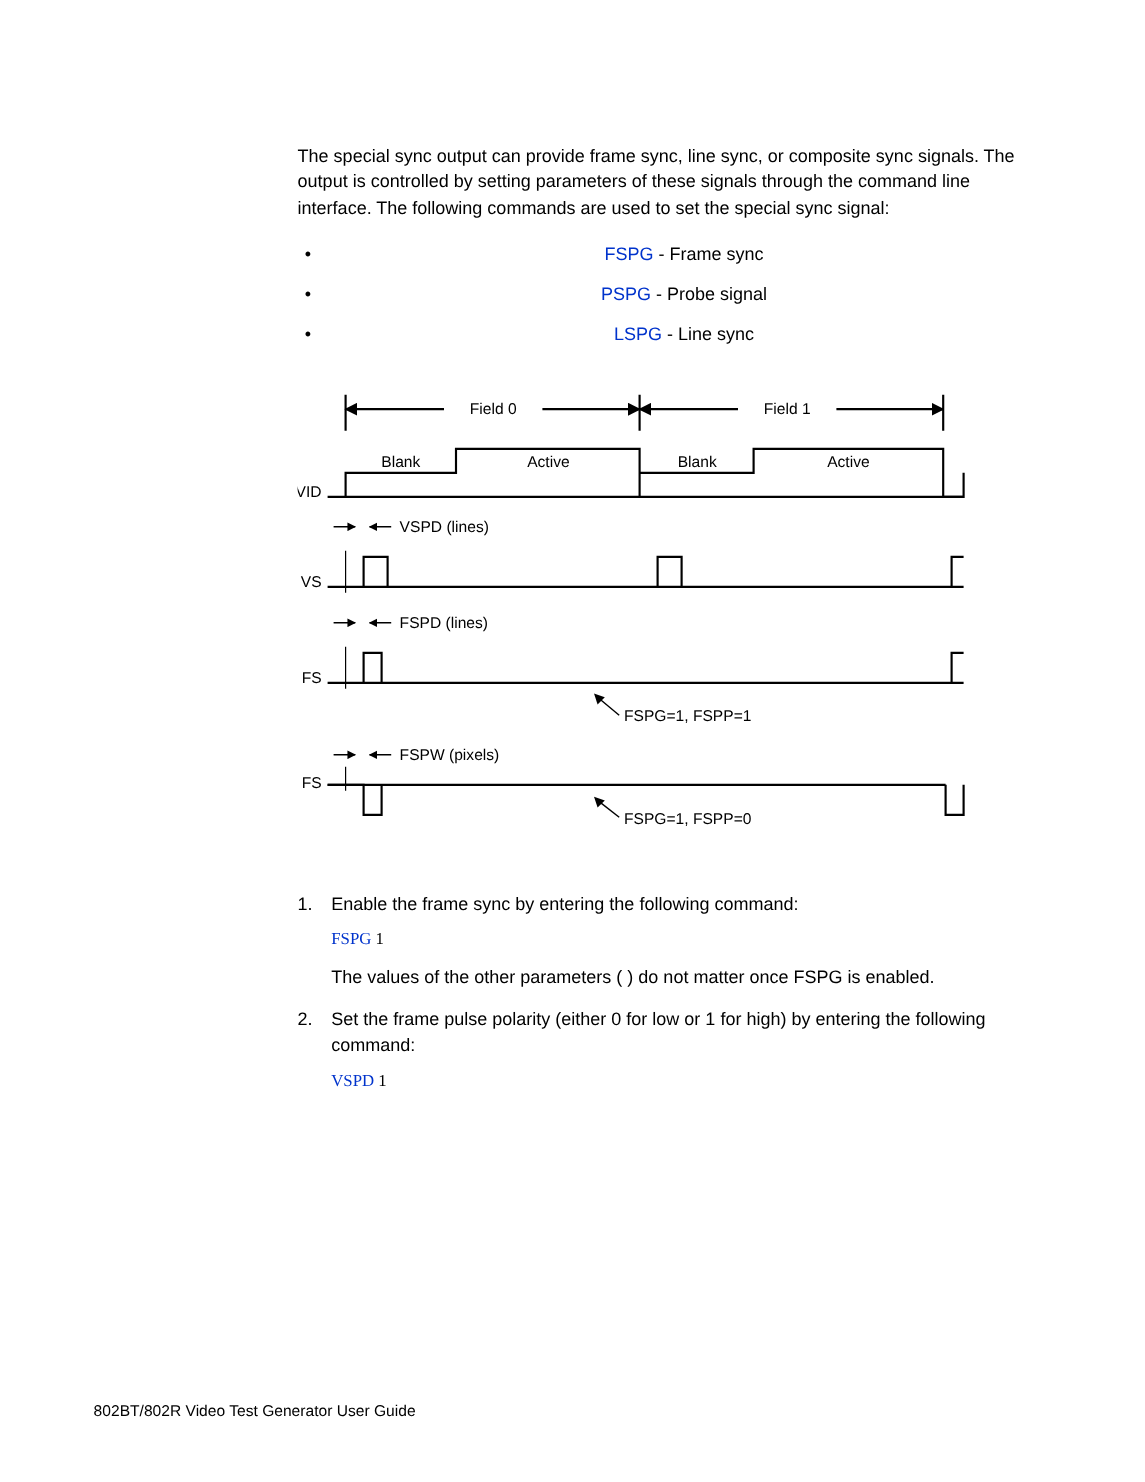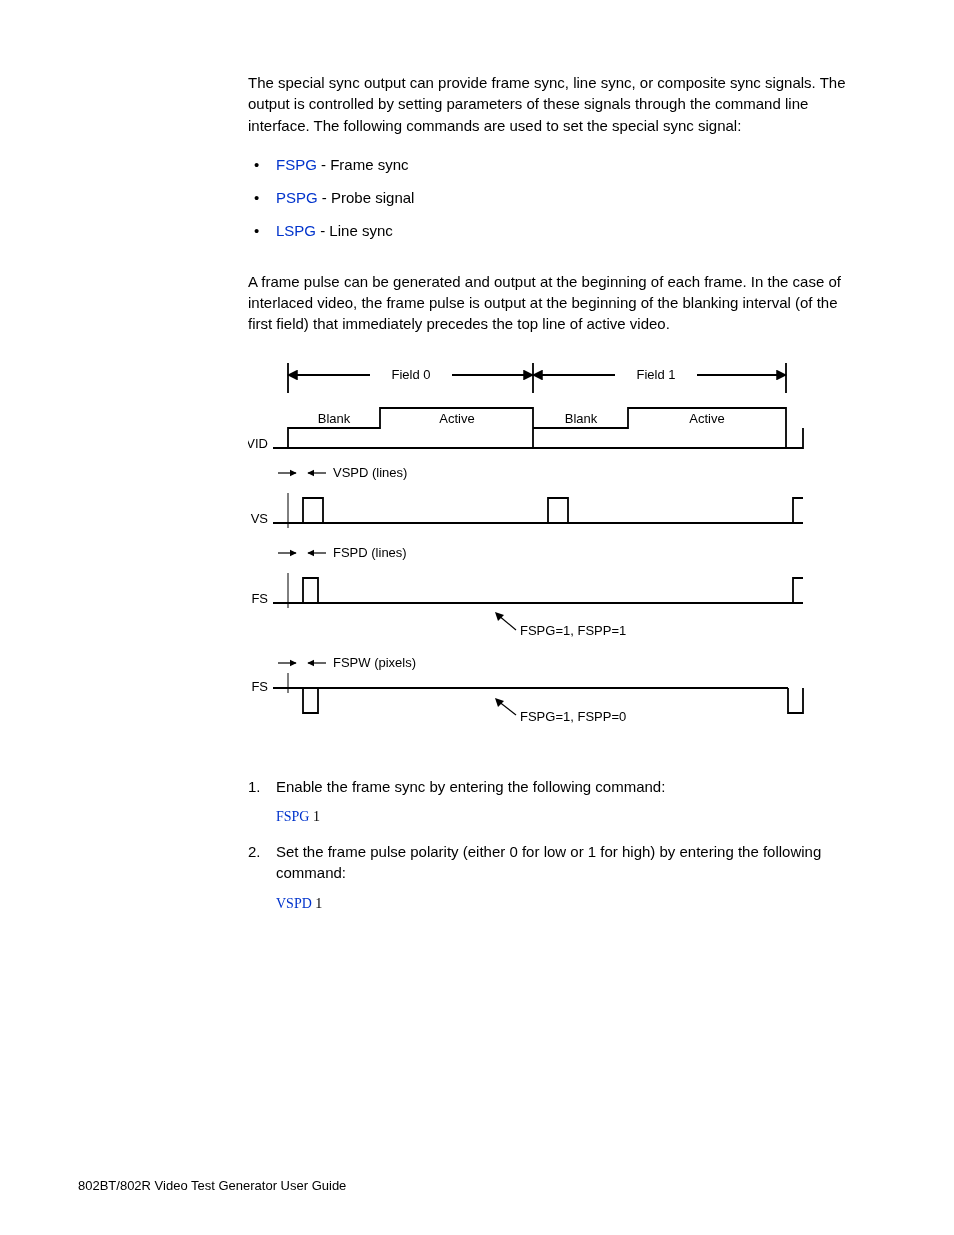--- a/index.html
+++ b/index.html
@@ -8,30 +8,31 @@
     font-family: Arial, Helvetica, sans-serif;
     font-size: 15px;
     color: #000;
     background: #fff;
     width: 954px;
     height: 1235px;
     position: relative;
     box-sizing: border-box;
   }
   .page {
-    padding: 72px 90px 30px 248px;
+    padding: 120px 90px 30px 248px;
   }
   p {
     margin: 0 0 18px 0;
     line-height: 1.42;
   }
   .bullets {
     list-style: none;
     padding: 0;
     margin: 0 0 30px 0;
+    text-align: center;
   }
   .bullets li {
     padding-left: 28px;
     position: relative;
     margin-bottom: 12px;
     line-height: 1.4;
   }
   .bullets li::before {
     content: "•";
     position: absolute;
@@ -65,40 +66,39 @@
     font-family: Liberation Serif, serif;
     margin: 10px 0 10px 0;
     font-size: 14px;
   }
   .code .link {
     color: #0033cc;
   }
   .footer {
     position: absolute;
     left: 78px;
-    bottom: 42px;
+    bottom: 52px;
     font-size: 13px;
   }
   .diagram {
     margin: 6px 0 40px 0;
   }
 </style>
 </head>
 <body>
 
 <div class="page">
   <p>The special sync output can provide frame sync, line sync, or composite sync signals. The output is controlled by setting parameters of these signals through the command line interface. The following commands are used to set the special sync signal:</p>
 
   <ul class="bullets">
     <li><span class="link">FSPG</span><span> - Frame sync</span></li>
     <li><span class="link">PSPG</span><span> - Probe signal</span></li>
     <li><span class="link">LSPG</span><span> - Line sync</span></li>
   </ul>
 
-  <p>A frame pulse can be generated and output at the beginning of each frame. In the case of interlaced video, the frame pulse is output at the beginning of the blanking interval (of the first field) that immediately precedes the top line of active video.</p>
 
   <div class="diagram">
     <svg width="560" height="380" viewBox="0 0 560 380">
       <defs>
         <marker id="arrR" viewBox="0 0 10 10" refX="9" refY="5" markerWidth="6" markerHeight="6" orient="auto-start-reverse">
           <path d="M 0 0 L 10 5 L 0 10 z" fill="#000"></path>
         </marker>
         <marker id="arrL" viewBox="0 0 10 10" refX="1" refY="5" markerWidth="6" markerHeight="6" orient="auto">
           <path d="M 10 0 L 0 5 L 10 10 z" fill="#000"></path>
         </marker>
@@ -163,20 +163,21 @@
         <text x="272" y="282">FSPG=1, FSPP=1</text>
         <text x="272" y="368">FSPG=1, FSPP=0</text>
       </g>
     </svg>
   </div>
 
   <ol class="num-list">
     <li>
       <span>Enable the frame sync by entering the following command:</span>
       <div class="code"><span class="link">FSPG</span><span> 1</span></div>
+      <div>The values of the other parameters (                             ) do not matter once FSPG is enabled.</div>
     </li>
     <li>
       <span>Set the frame pulse polarity (either 0 for low or 1 for high) by entering the following command:</span>
       <div class="code"><span class="link">VSPD</span><span> 1</span></div>
     </li>
   </ol>
 
 </div>
 
 <div class="footer">802BT/802R Video Test Generator User Guide</div>

